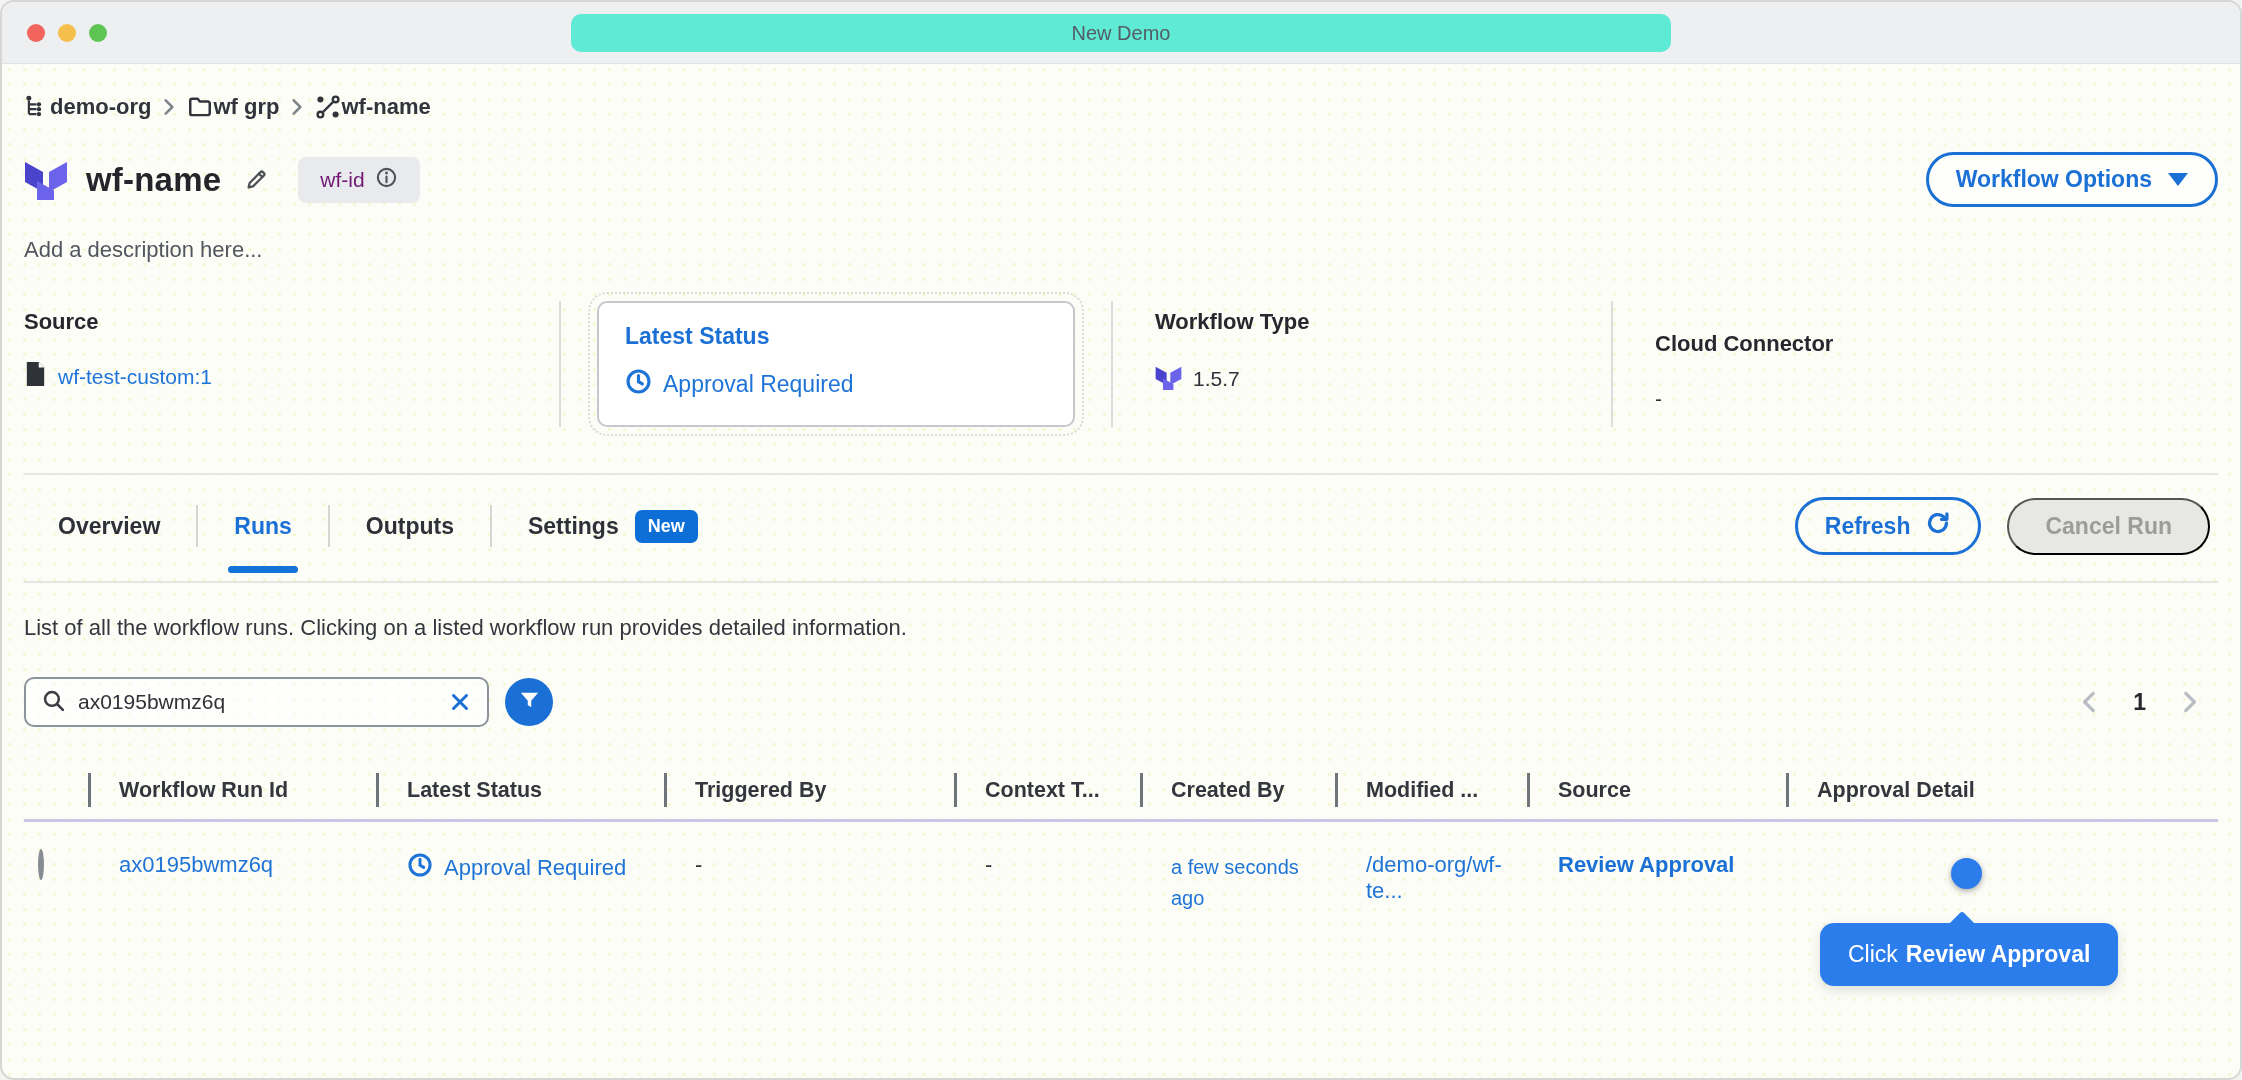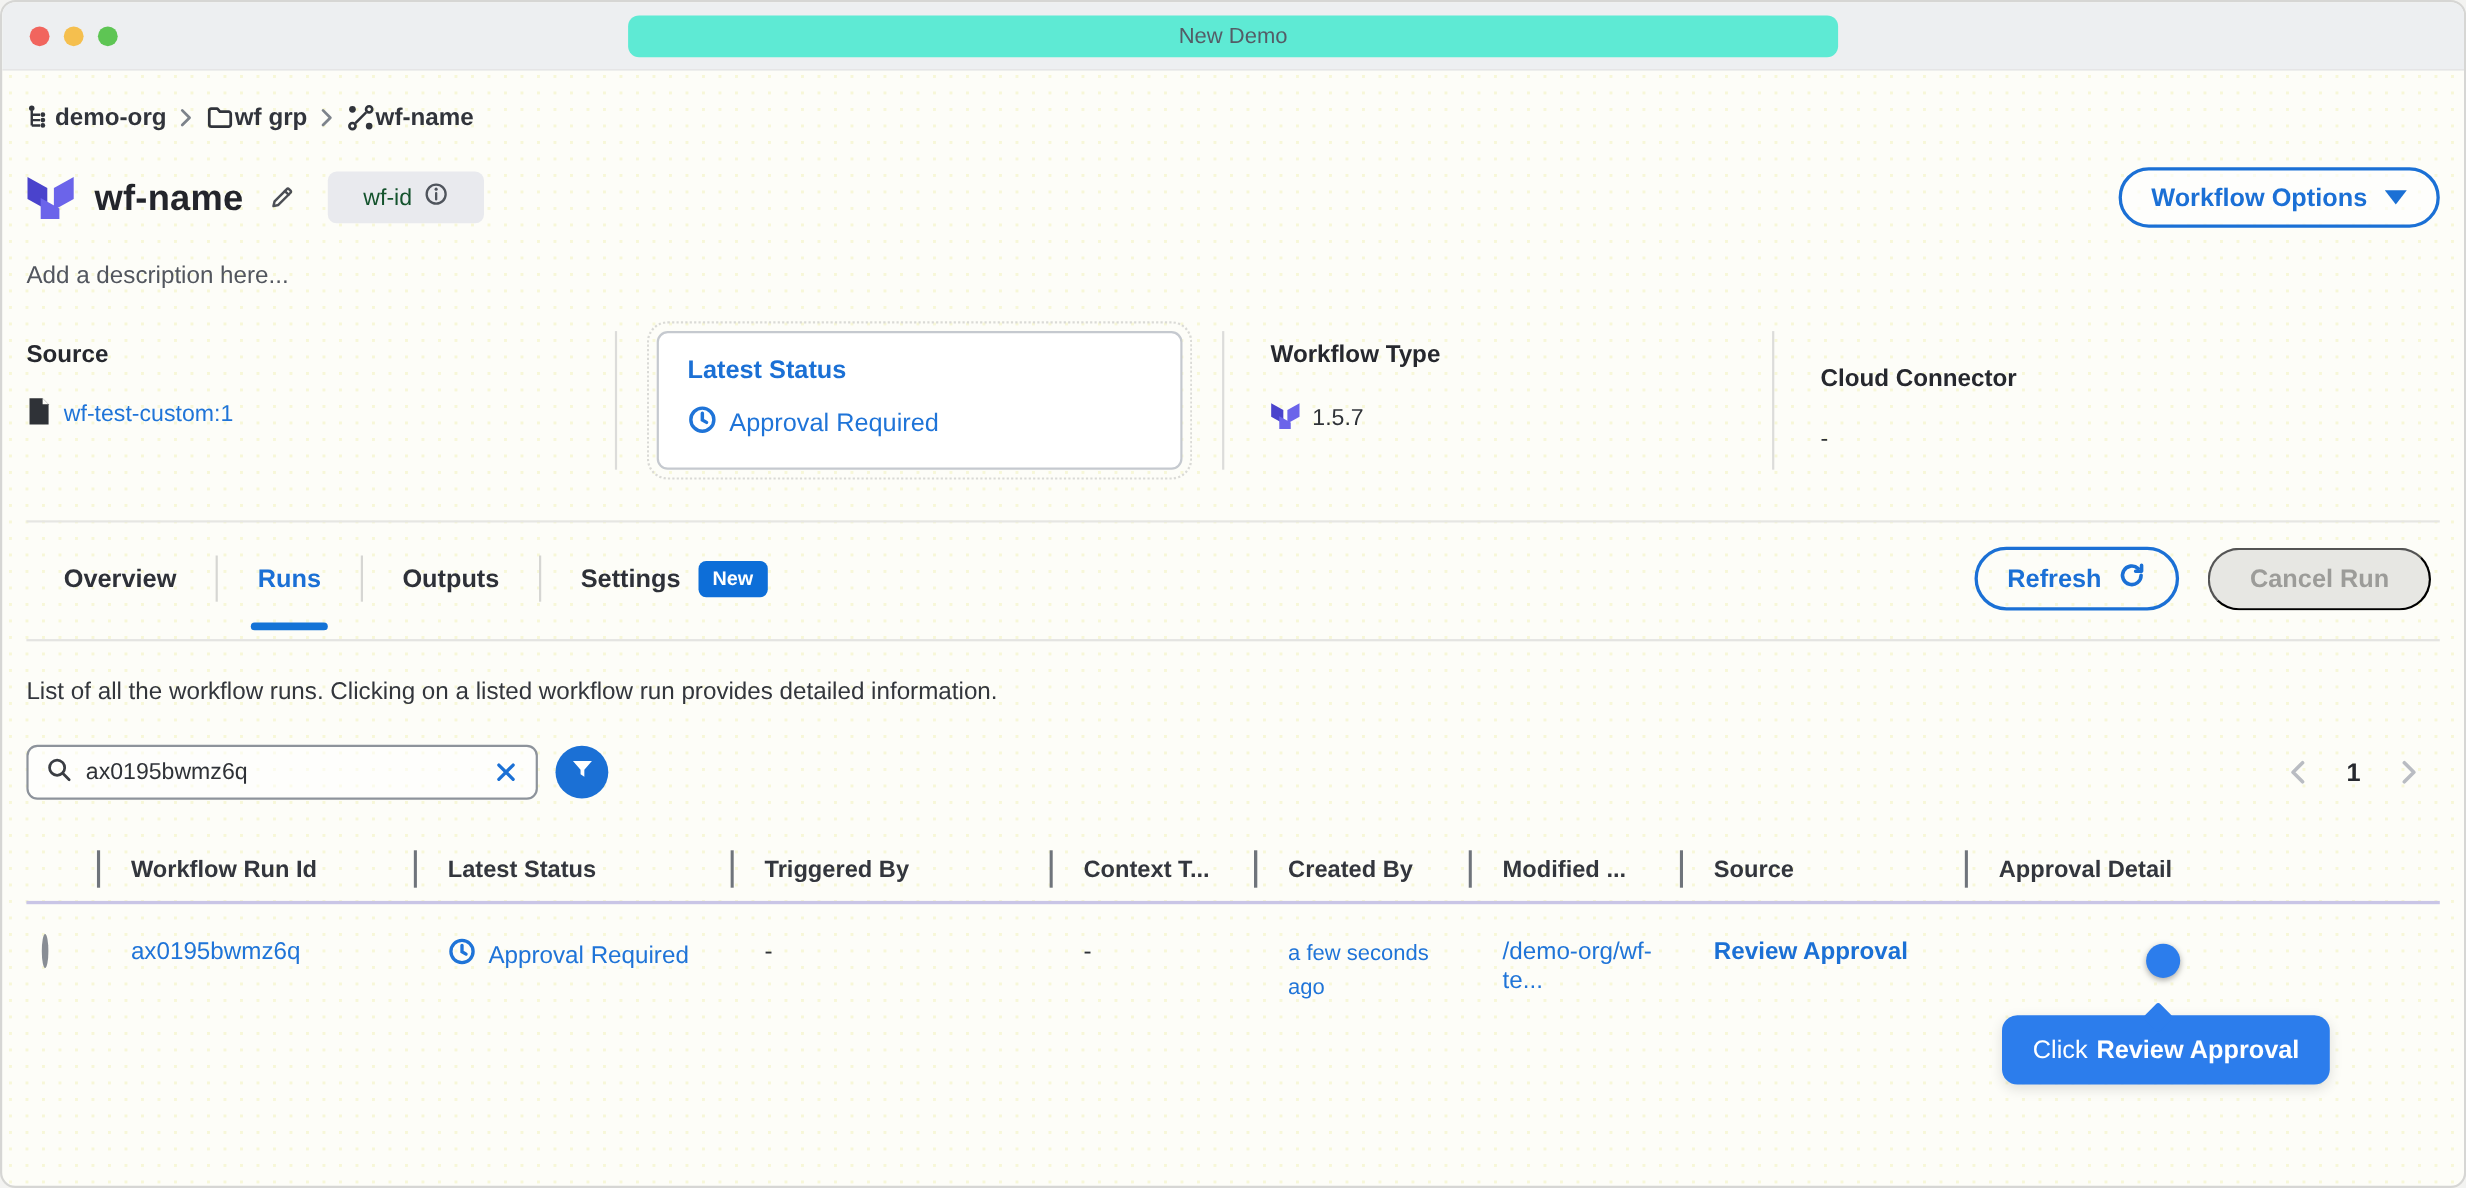--- a/index.html
+++ b/index.html
@@ -28,21 +28,21 @@
   
   .breadcrumb { margin-top:30px; display:flex; align-items:center; font-size:22px; font-weight:700; color:#31343b; }
   .breadcrumb svg { display:block; }
   .crumb-sep { color:#7d838b; margin:0 8px; display:flex; }
 
   
   .heading-row { margin-top:32px; display:flex; align-items:center; gap:18px; }
   .page-title { font-size:33px; font-weight:700; color:#23252b; letter-spacing:.2px; }
   .edit-icon { display:flex; color:#4c4f55; margin-left:4px; cursor:pointer; }
   .id-badge { display:flex; align-items:center; gap:10px; background:#e9eaee; border-radius:8px;
-    padding:9px 32px; font-size:21px; color:#14532d; margin-left:10px; }
+    padding:9px 22px; font-size:21px; color:#701a75; margin-left:10px; }
   .options-btn { margin-left:auto; display:flex; align-items:center; gap:16px; border:3px solid #1b70d5;
     border-radius:999px; padding:11px 27px; color:#1b70d5; font-size:23px; font-weight:700; background:rgba(255,255,255,.6); cursor:pointer; }
   .tri-down { width:0; height:0; border-left:10px solid transparent; border-right:10px solid transparent; border-top:13px solid #1b70d5; }
 
   .wf-desc { margin-top:30px; font-size:22px; color:#52565e; }
 
   
   .meta-row { margin-top:38px; display:flex; align-items:stretch; }
   .meta-label { font-size:22px; font-weight:700; color:#26282e; }
   .meta-value { display:flex; align-items:center; gap:11px; font-size:21px; color:#2f3237; }

